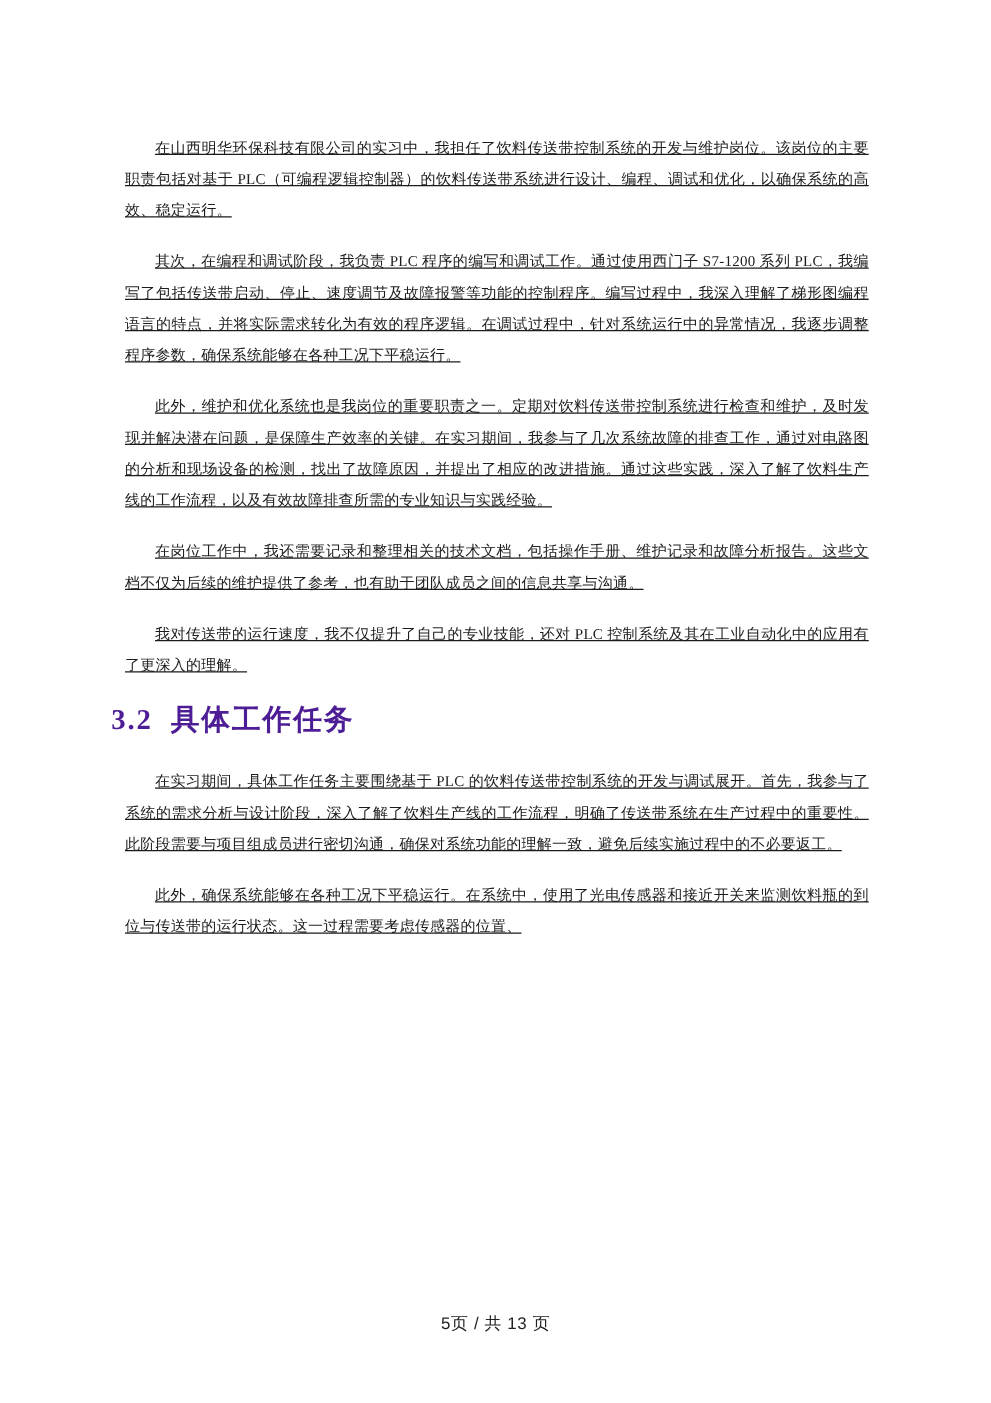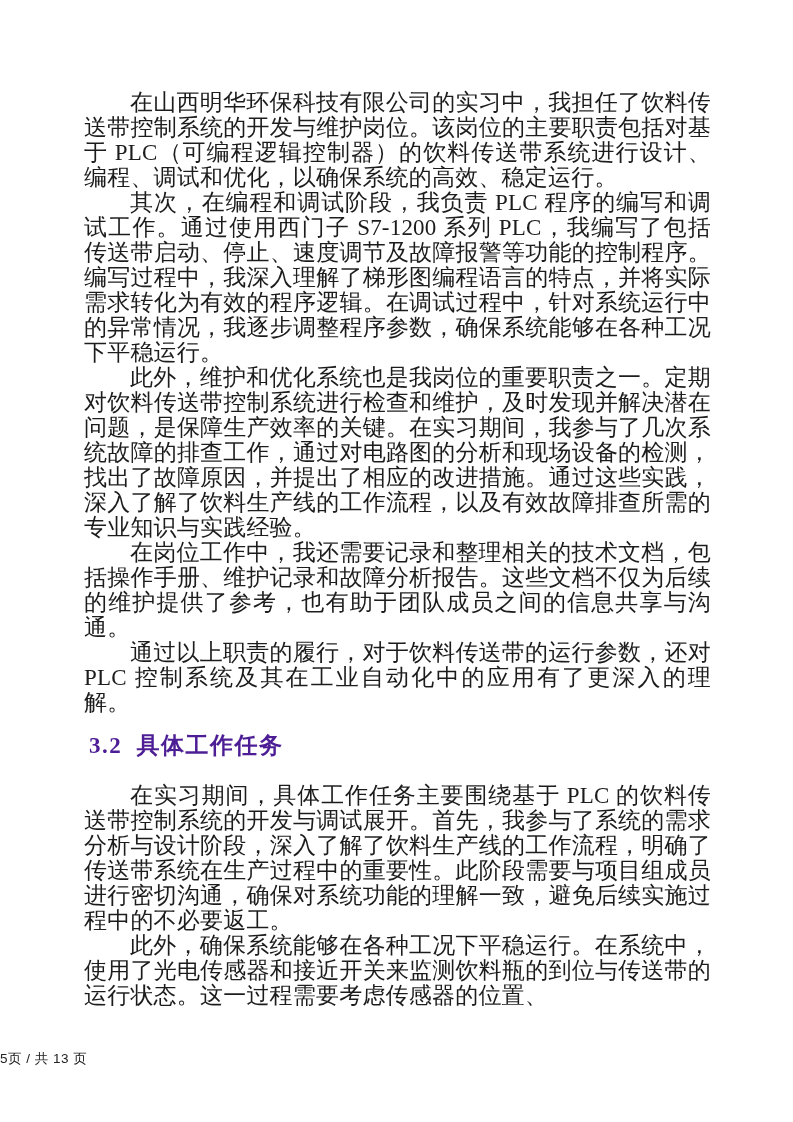--- a/index.html
+++ b/index.html
@@ -16,60 +16,61 @@
     font-family: "Liberation Serif", "DejaVu Serif", serif;
     color: #1c1c1c;
   }
   .content {
     position: absolute;
     top: 90px;
     left: 84px;
     width: 627px;
   }
   .content p {
-    margin: 0;
-    font-size: 23px;
+    margin: 16px;
+    font-size: 12px;
     line-height: 25px;
     text-align: justify;
     text-justify: inter-ideograph;
     text-indent: 2em;
     letter-spacing: 0.2px;
     word-break: break-all;
+    text-decoration: underline;
   }
   .content h2 {
     margin: 16px 0 22px 0;
     padding-left: 5px;
     font-size: 23px;
     line-height: 30px;
     font-weight: bold;
     letter-spacing: 1.5px;
     word-spacing: 7px;
     color: #4c1d95;
   }
   .footer {
     position: absolute;
     left: 0;
     right: 0;
     top: 1050px;
-    text-align: left;
+    text-align: center;
     font-family: "Liberation Sans", "DejaVu Sans", sans-serif;
     font-size: 13.5px;
     line-height: 18px;
     color: #222222;
     letter-spacing: 0.5px;
   }
 </style>
 </head>
 <body>
 
 <div class="page">
   <div class="content">
     <p>在山西明华环保科技有限公司的实习中，我担任了饮料传送带控制系统的开发与维护岗位。该岗位的主要职责包括对基于 PLC（可编程逻辑控制器）的饮料传送带系统进行设计、编程、调试和优化，以确保系统的高效、稳定运行。</p>
     <p>其次，在编程和调试阶段，我负责 PLC 程序的编写和调试工作。通过使用西门子 S7-1200 系列 PLC，我编写了包括传送带启动、停止、速度调节及故障报警等功能的控制程序。编写过程中，我深入理解了梯形图编程语言的特点，并将实际需求转化为有效的程序逻辑。在调试过程中，针对系统运行中的异常情况，我逐步调整程序参数，确保系统能够在各种工况下平稳运行。</p>
     <p>此外，维护和优化系统也是我岗位的重要职责之一。定期对饮料传送带控制系统进行检查和维护，及时发现并解决潜在问题，是保障生产效率的关键。在实习期间，我参与了几次系统故障的排查工作，通过对电路图的分析和现场设备的检测，找出了故障原因，并提出了相应的改进措施。通过这些实践，深入了解了饮料生产线的工作流程，以及有效故障排查所需的专业知识与实践经验。</p>
     <p>在岗位工作中，我还需要记录和整理相关的技术文档，包括操作手册、维护记录和故障分析报告。这些文档不仅为后续的维护提供了参考，也有助于团队成员之间的信息共享与沟通。</p>
-    <p>通过以上职责的履行，对于饮料传送带的运行参数，还对 PLC 控制系统及其在工业自动化中的应用有了更深入的理解。</p>
+    <p>我对传送带的运行速度，我不仅提升了自己的专业技能，还对 PLC 控制系统及其在工业自动化中的应用有了更深入的理解。</p>
     <h2>3.2 具体工作任务</h2>
     <p>在实习期间，具体工作任务主要围绕基于 PLC 的饮料传送带控制系统的开发与调试展开。首先，我参与了系统的需求分析与设计阶段，深入了解了饮料生产线的工作流程，明确了传送带系统在生产过程中的重要性。此阶段需要与项目组成员进行密切沟通，确保对系统功能的理解一致，避免后续实施过程中的不必要返工。</p>
     <p>此外，确保系统能够在各种工况下平稳运行。在系统中，使用了光电传感器和接近开关来监测饮料瓶的到位与传送带的运行状态。这一过程需要考虑传感器的位置、</p>
   </div>
   <div class="footer">5页 / 共 13 页</div>
 </div>
 
 </body></html>

